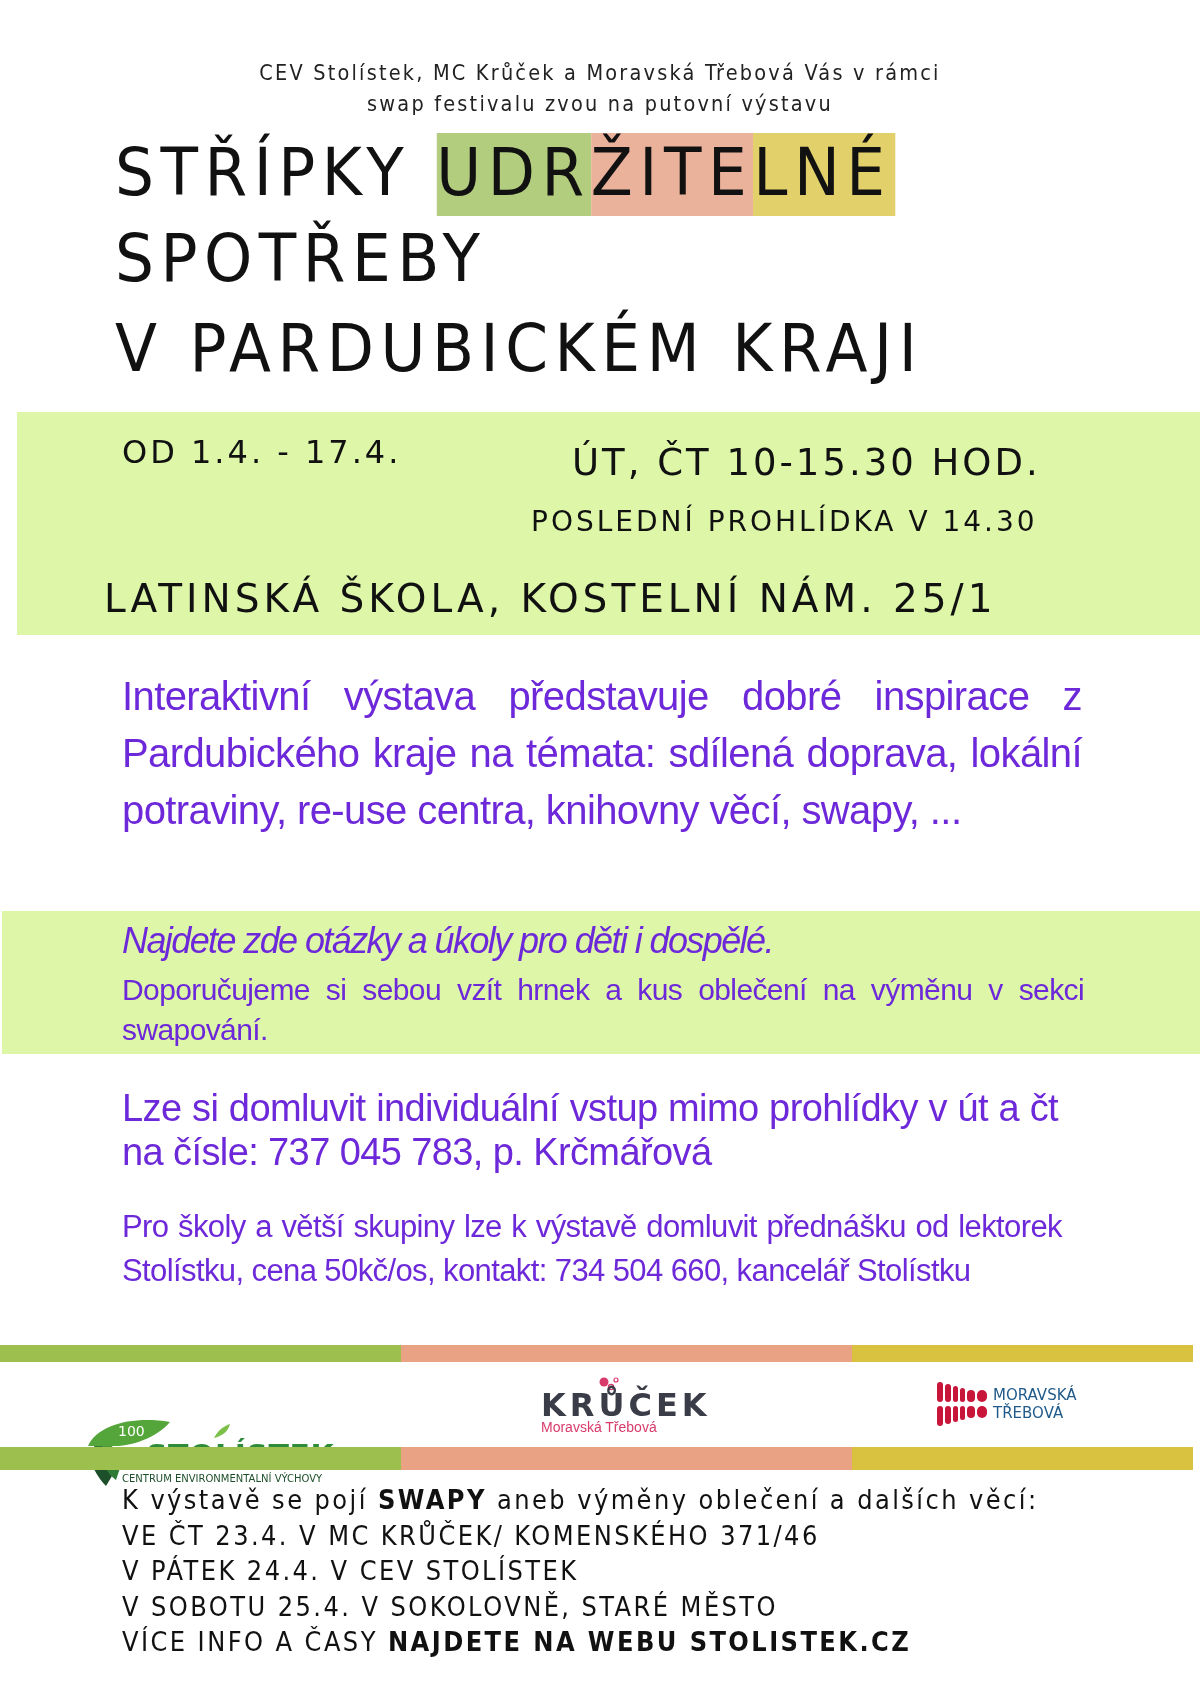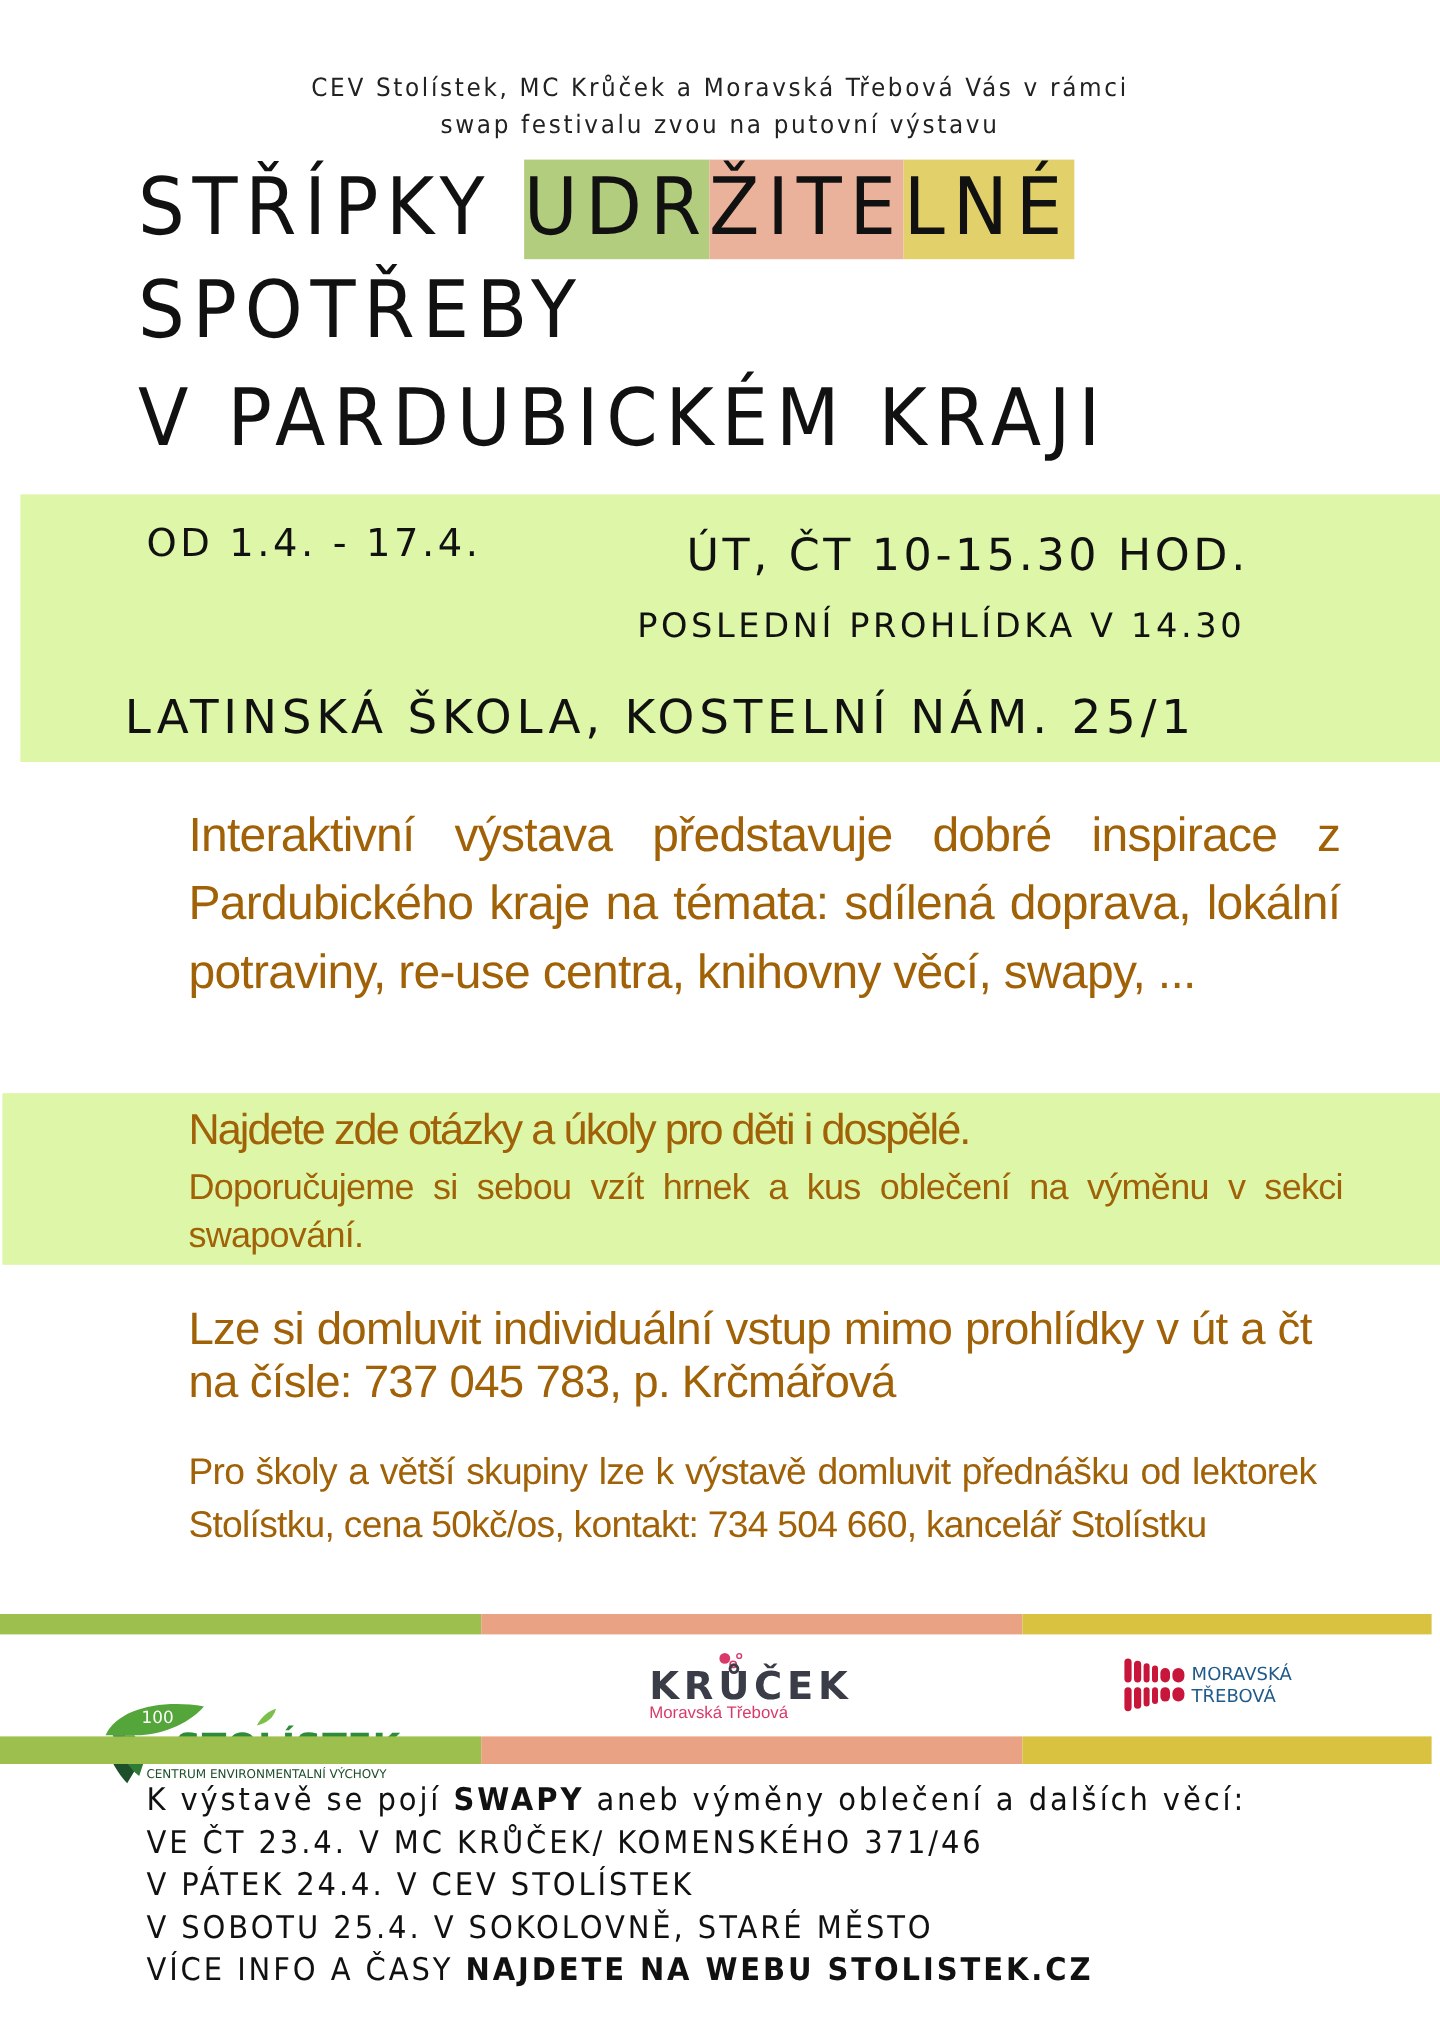--- a/index.html
+++ b/index.html
@@ -28,24 +28,24 @@
   .band1 { left: 17px; top: 412px; width: 1183px; height: 223px; background: #ddf6a8; }
   .band2 { left: 2px; top: 911px; width: 1198px; height: 143px; background: #ddf6a8; }
 
   .cond { font-family: "DejaVu Sans", sans-serif; white-space: nowrap; letter-spacing: 3px; }
   .date-big { left: 122px; top: 433px; font-size: 32px; letter-spacing: 3px; }
   .date-days { left: 572px; top: 441px; font-size: 37px; letter-spacing: 3px; }
   .last-tour { left: 531px; top: 505px; font-size: 28px; letter-spacing: 3px; text-align: right; }
   .address { left: 104px; top: 576px; font-size: 39px; letter-spacing: 4px; }
 
   .para {
-    font-family: "Liberation Sans", sans-serif; color: #a16207; margin-left: 35px;
+    font-family: "Liberation Sans", sans-serif; color: #6d28d9;
   }
   .p-main { left: 122px; top: 668px; width: 960px; font-size: 40px; line-height: 57px; text-align: justify; letter-spacing: -0.6px; }
-  .p-kids { left: 122px; top: 920px; font-size: 36px; letter-spacing: -1.6px; white-space: nowrap; }
+  .p-kids { left: 122px; top: 920px; font-size: 36px; letter-spacing: -1.6px; white-space: nowrap; font-style: italic; }
   .p-rec { left: 122px; top: 970px; width: 962px; font-size: 30px; line-height: 40px; text-align: justify; letter-spacing: -0.6px; }
   .p-indiv { left: 122px; top: 1086px; width: 936px; font-size: 38px; line-height: 44px; text-align: justify; letter-spacing: -0.6px; }
   .p-schools { left: 122px; top: 1205px; width: 940px; font-size: 31px; line-height: 44px; text-align: justify; letter-spacing: -0.6px; }
   .stripe-row { left: 0; width: 1193px; display: flex; }
   .stripe-row .s1 { width: 401px; }
   .stripe-row .s2 { width: 451px; }
   .stripe-row .s3 { width: 341px; }
   .stripe-top { top: 1345px; height: 17px; }
   .stripe-bottom { top: 1447px; height: 23px; }
 

